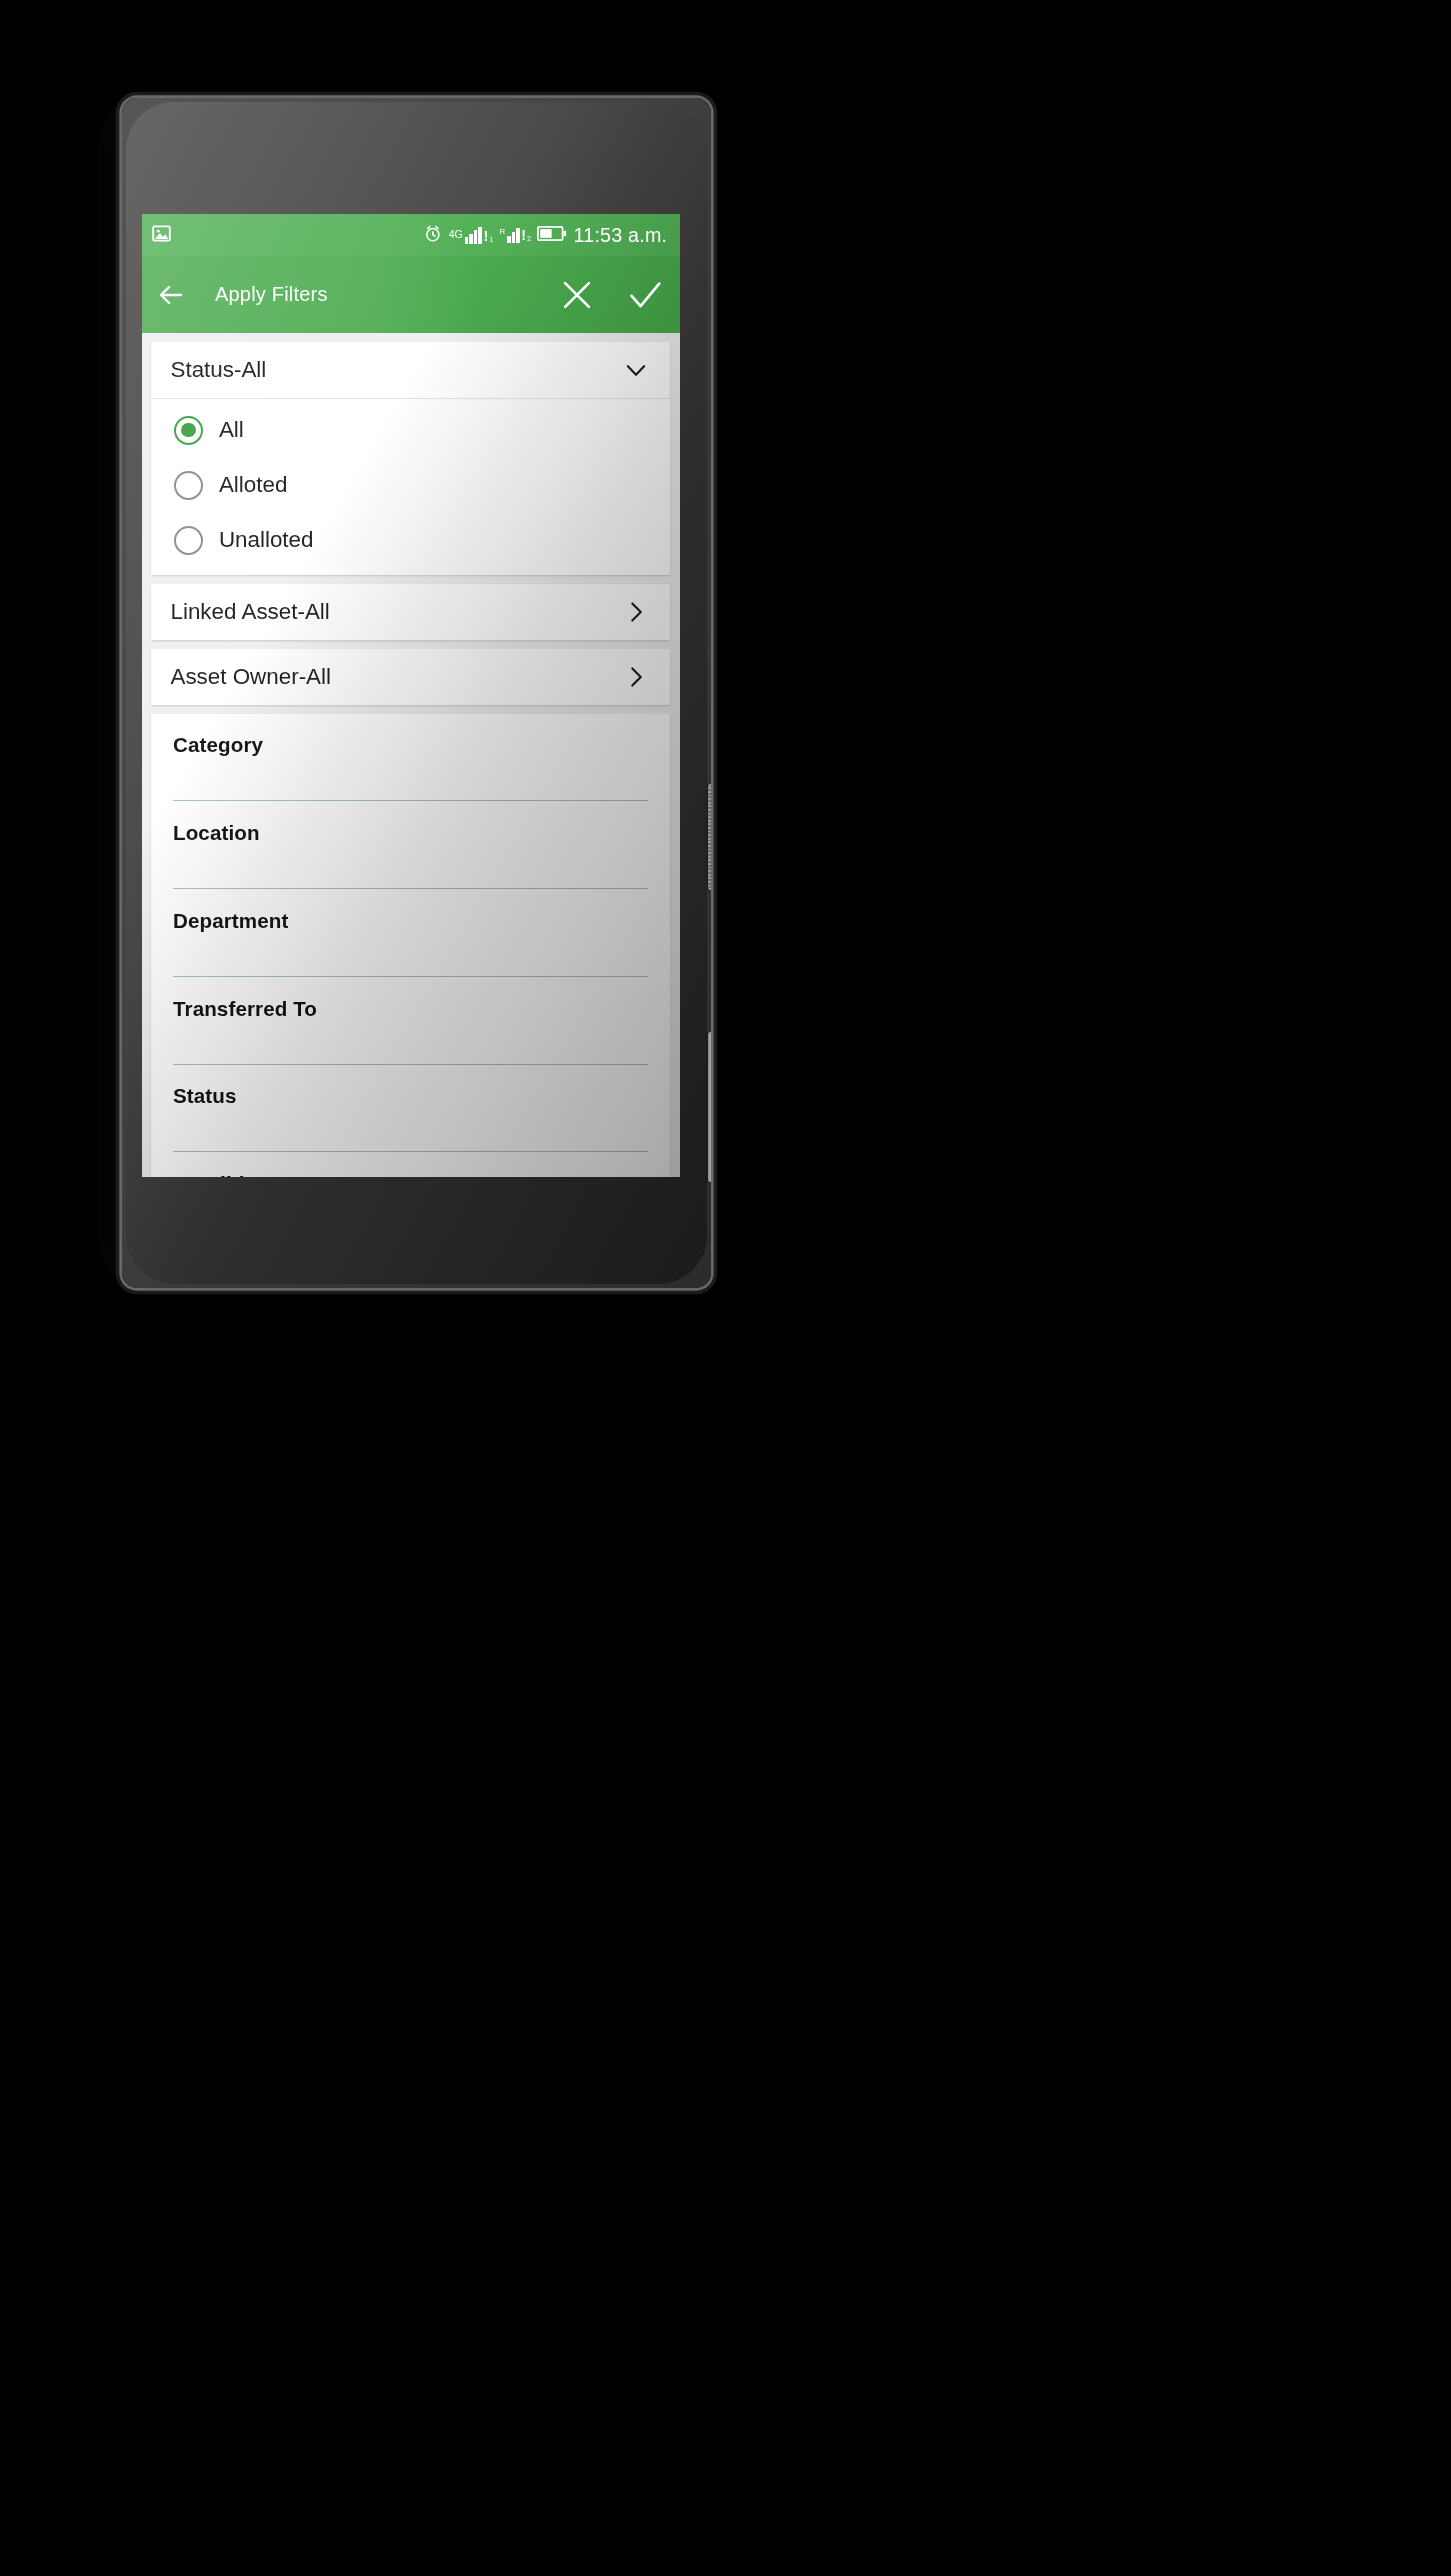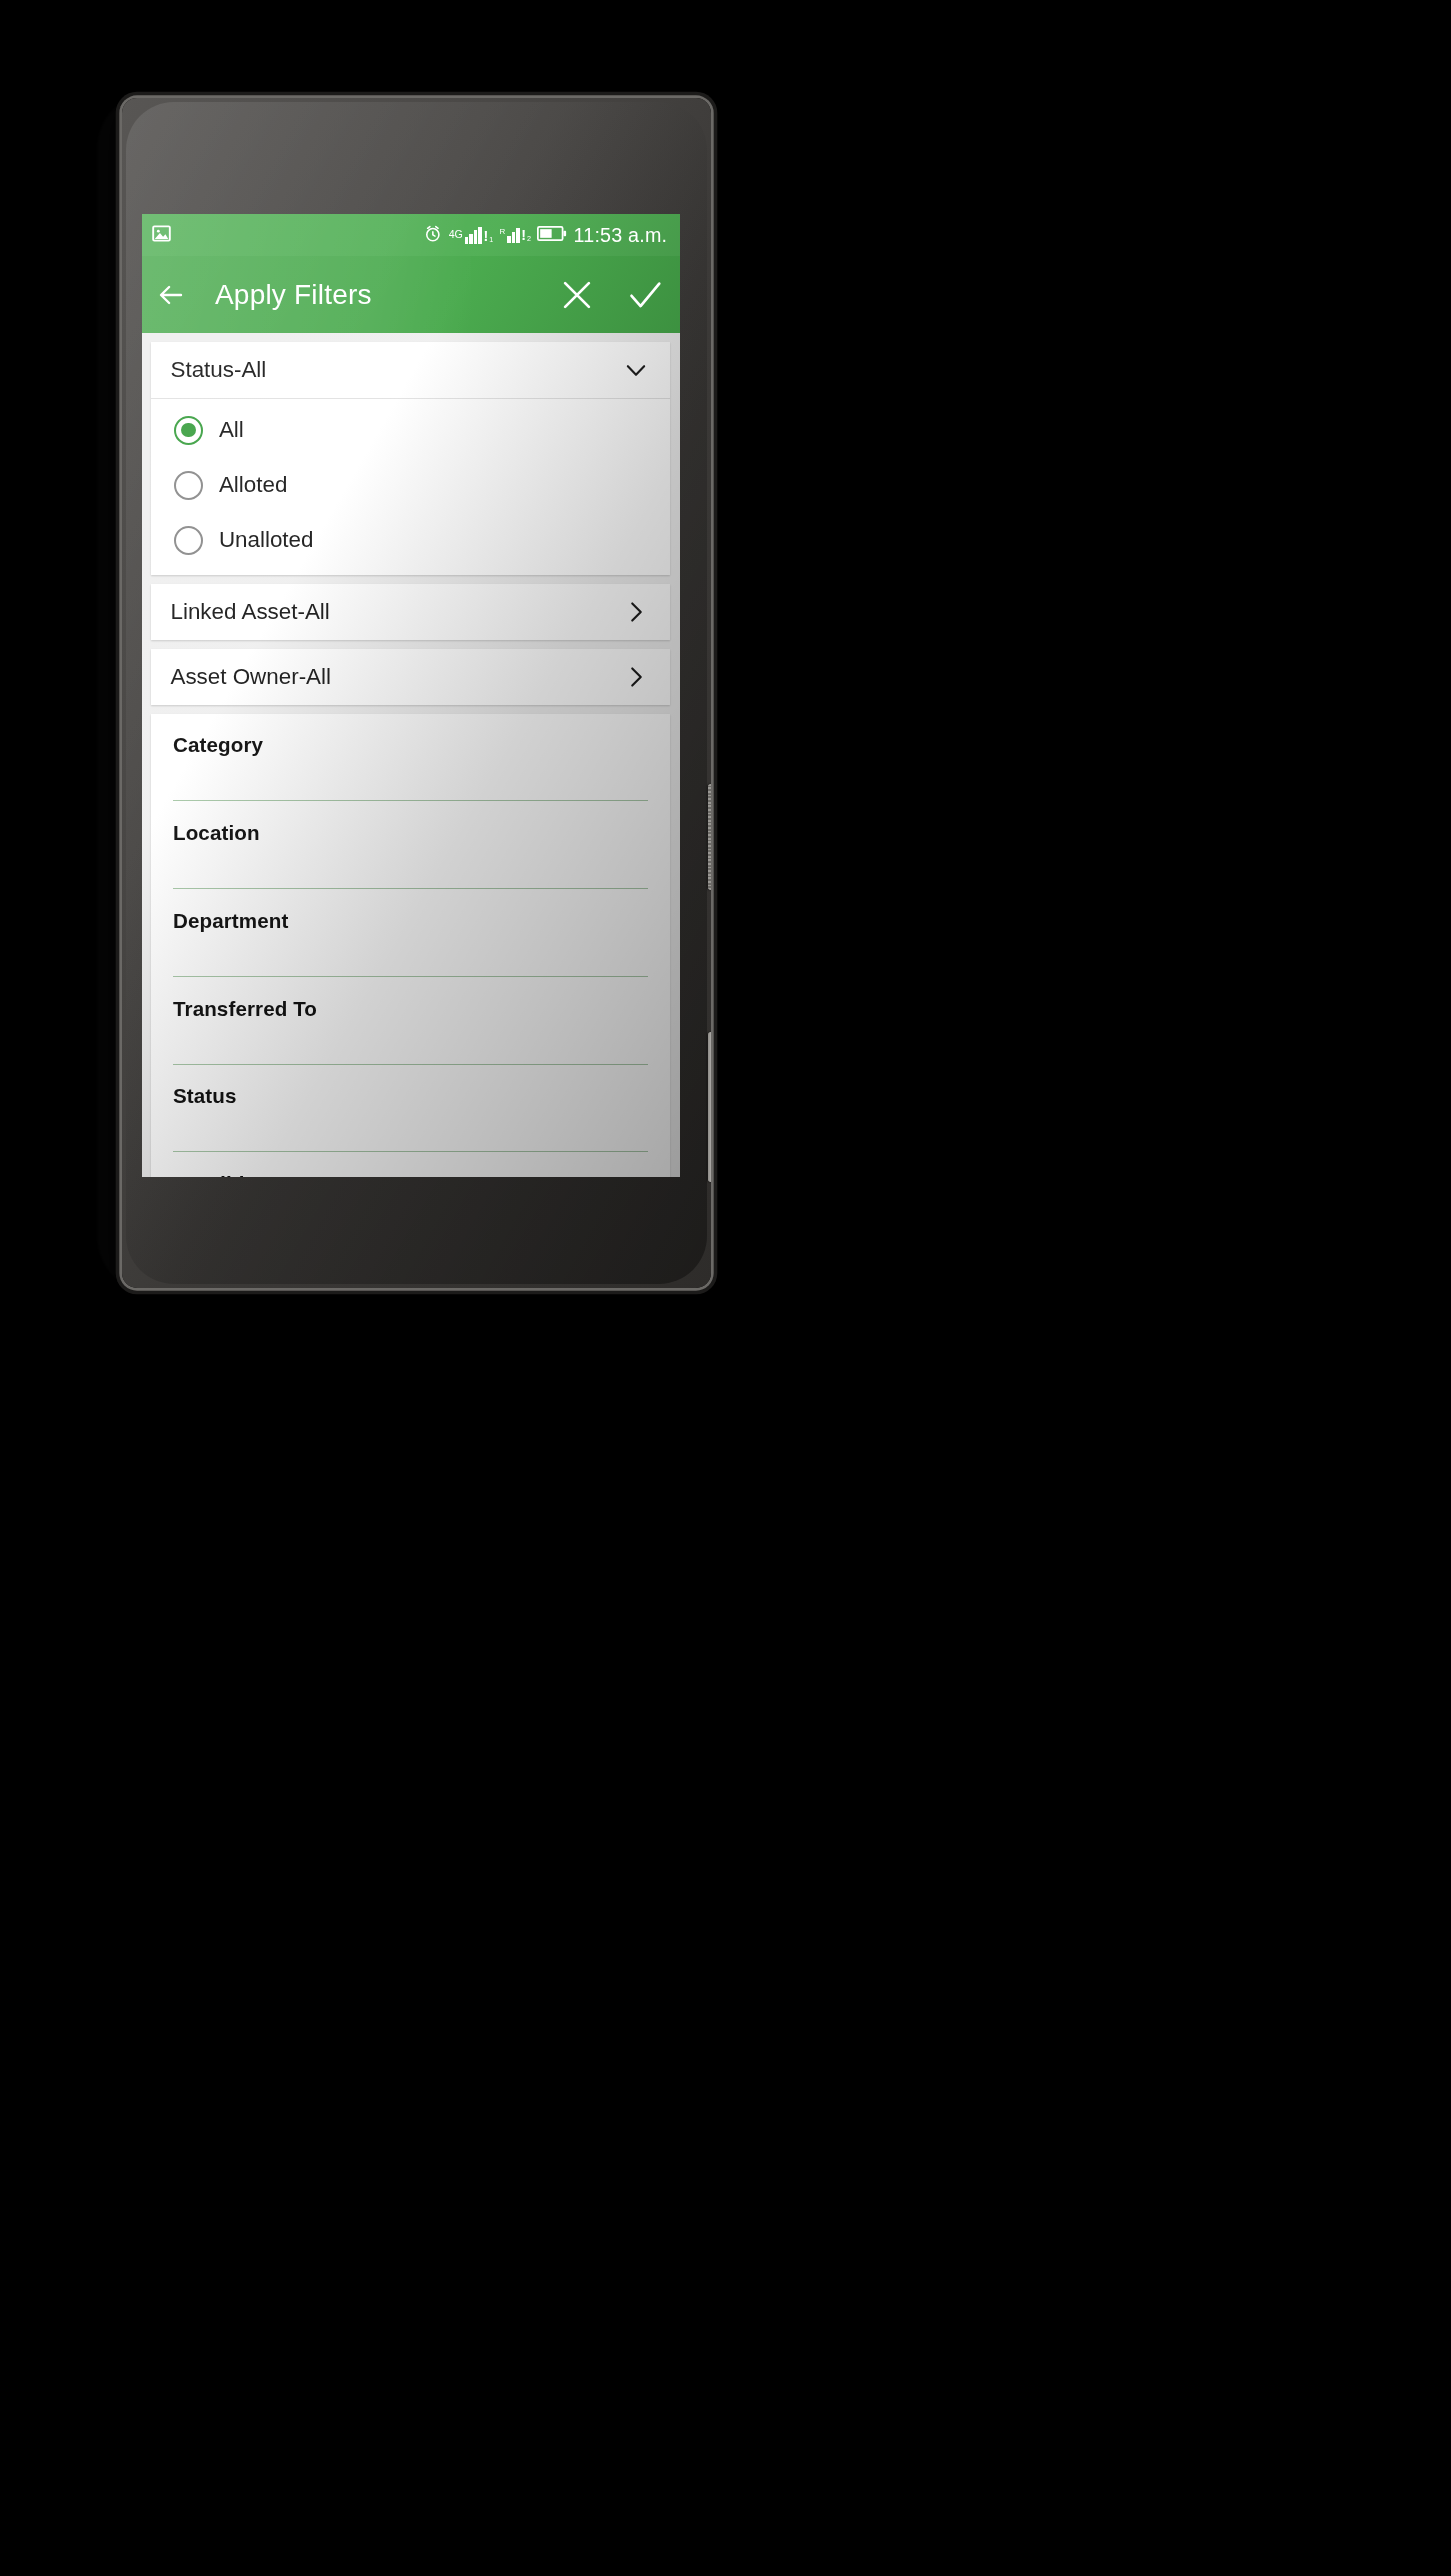--- a/index.html
+++ b/index.html
@@ -90,21 +90,21 @@
   #toolbar{
     position:relative;flex:0 0 77px;background:#45a849;
     display:flex;align-items:center;padding:0 16px 0 14.3px;color:#fff;
   }
   #toolbar .tb-gloss{
     position:absolute;left:0;top:0;height:100%;width:329px;
     background:linear-gradient(100deg,rgba(255,255,255,.14),rgba(255,255,255,.07) 70%,rgba(255,255,255,0));
     pointer-events:none;
   }
   #toolbar .tb-inner{position:relative;z-index:2;display:flex;align-items:center;width:100%;}
-  .tb-title{font-size:28px;font-weight:400;margin-left:29px;letter-spacing:0.2px;white-space:nowrap;}
+  .tb-title{font-size:20px;font-weight:400;margin-left:29px;letter-spacing:0.2px;white-space:nowrap;}
   .tb-actions{margin-left:auto;display:flex;align-items:center;gap:30px;}
   .icon-btn{display:flex;align-items:center;justify-content:center;}
 
   
   #content{
     flex:1 1 auto;background:#efefef;overflow:hidden;
     display:flex;flex-direction:column;
   }
   .card{
     background:#fff;margin:0 9.8px;

